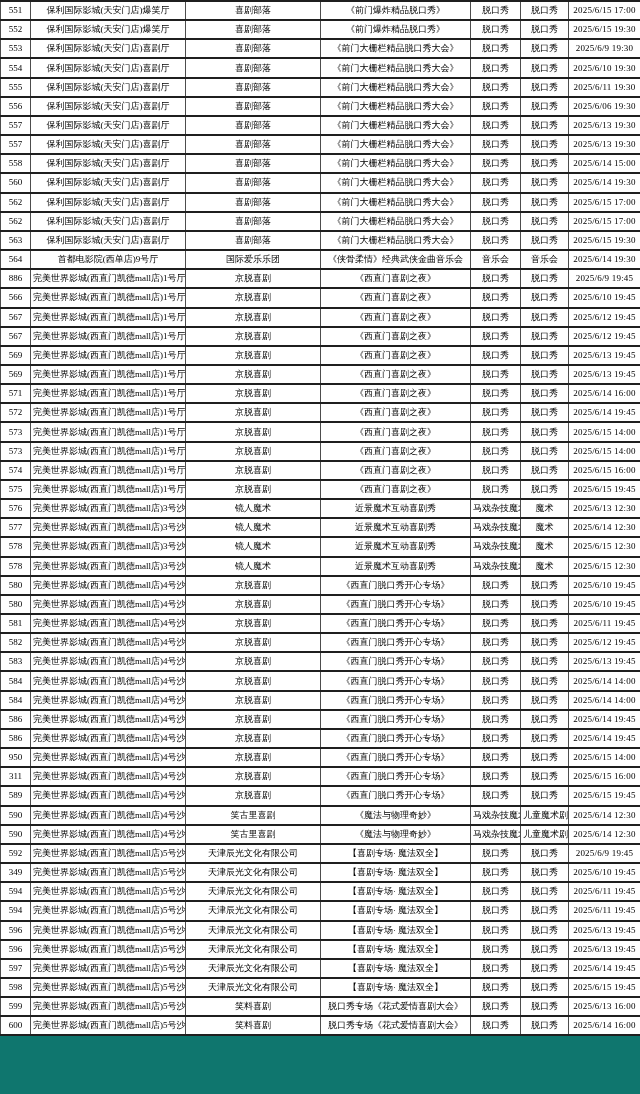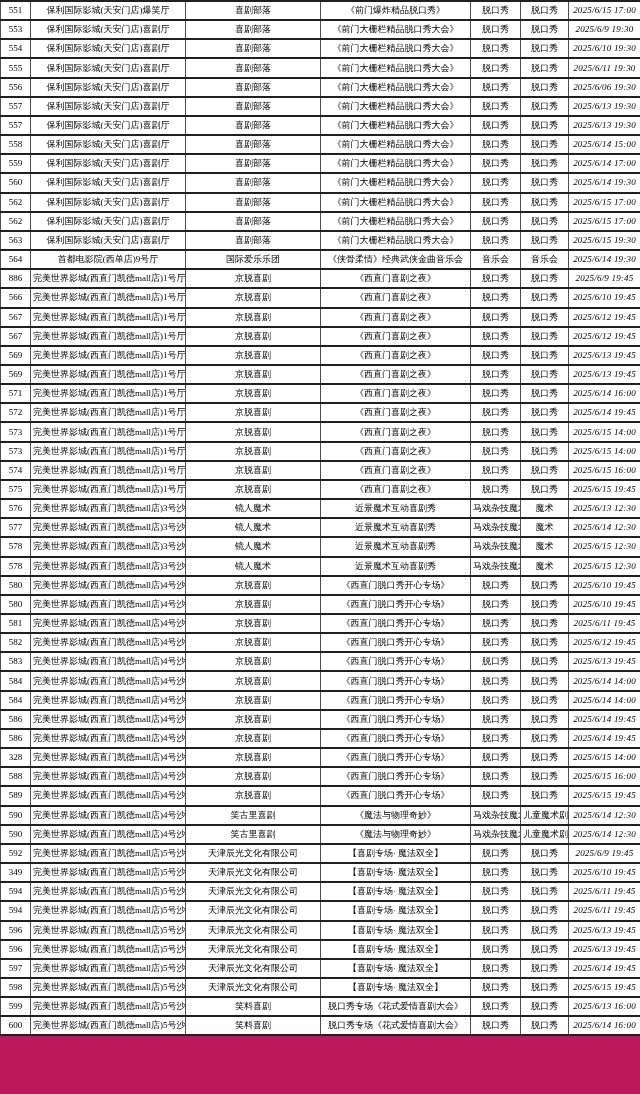--- a/index.html
+++ b/index.html
@@ -8,21 +8,21 @@
     background: #ffffff;
   }
   body {
     width: 640px;
     height: 1094px;
     overflow: hidden;
   }
   .sheet {
     width: 640px;
     height: 1094px;
-    background: #be185d;
+    background: #0f766e;
   }
   table.schedule {
     border-collapse: collapse;
     table-layout: fixed;
     width: 640px;
     background: #ffffff;
   }
   table.schedule td {
     height: 17.16px;
     padding: 0 2px;
@@ -33,21 +33,21 @@
     font-family: "Liberation Serif", "DejaVu Serif", serif;
     font-size: 9px;
     line-height: 1;
     color: #000000;
     text-align: center;
     vertical-align: middle;
     white-space: nowrap;
     overflow: hidden;
   }
   table.schedule td.c-index    { font-size: 9px; }
-  table.schedule td.c-datetime { letter-spacing: 0.2px; font-style: italic; }
+  table.schedule td.c-datetime { letter-spacing: 0.2px; }
   
   col.w-index    { width: 30px; }
   col.w-venue    { width: 155px; }
   col.w-org      { width: 135px; }
   col.w-show     { width: 150px; }
   col.w-cat      { width: 50px; }
   col.w-subcat   { width: 48px; }
   col.w-datetime { width: 72px; }
 </style>
 </head>
@@ -68,20 +68,29 @@
         <tr>
           <td class="c-index">551</td>
           <td class="c-venue">保利国际影城(天安门店)爆笑厅</td>
           <td class="c-organizer">喜剧部落</td>
           <td class="c-show_title">《前门爆炸精品脱口秀》</td>
           <td class="c-category">脱口秀</td>
           <td class="c-subcategory">脱口秀</td>
           <td class="c-datetime">2025/6/15 17:00</td>
         </tr>
         <tr>
+          <td class="c-index">552</td>
+          <td class="c-venue">保利国际影城(天安门店)爆笑厅</td>
+          <td class="c-organizer">喜剧部落</td>
+          <td class="c-show_title">《前门爆炸精品脱口秀》</td>
+          <td class="c-category">脱口秀</td>
+          <td class="c-subcategory">脱口秀</td>
+          <td class="c-datetime">2025/6/15 19:30</td>
+        </tr>
+        <tr>
           <td class="c-index">553</td>
           <td class="c-venue">保利国际影城(天安门店)喜剧厅</td>
           <td class="c-organizer">喜剧部落</td>
           <td class="c-show_title">《前门大栅栏精品脱口秀大会》</td>
           <td class="c-category">脱口秀</td>
           <td class="c-subcategory">脱口秀</td>
           <td class="c-datetime">2025/6/9 19:30</td>
         </tr>
         <tr>
           <td class="c-index">554</td>
@@ -129,29 +138,20 @@
           <td class="c-datetime">2025/6/13 19:30</td>
         </tr>
         <tr>
           <td class="c-index">558</td>
           <td class="c-venue">保利国际影城(天安门店)喜剧厅</td>
           <td class="c-organizer">喜剧部落</td>
           <td class="c-show_title">《前门大栅栏精品脱口秀大会》</td>
           <td class="c-category">脱口秀</td>
           <td class="c-subcategory">脱口秀</td>
           <td class="c-datetime">2025/6/14 15:00</td>
-        </tr>
-        <tr>
-          <td class="c-index">559</td>
-          <td class="c-venue">保利国际影城(天安门店)喜剧厅</td>
-          <td class="c-organizer">喜剧部落</td>
-          <td class="c-show_title">《前门大栅栏精品脱口秀大会》</td>
-          <td class="c-category">脱口秀</td>
-          <td class="c-subcategory">脱口秀</td>
-          <td class="c-datetime">2025/6/14 17:00</td>
         </tr>
         <tr>
           <td class="c-index">560</td>
           <td class="c-venue">保利国际影城(天安门店)喜剧厅</td>
           <td class="c-organizer">喜剧部落</td>
           <td class="c-show_title">《前门大栅栏精品脱口秀大会》</td>
           <td class="c-category">脱口秀</td>
           <td class="c-subcategory">脱口秀</td>
           <td class="c-datetime">2025/6/14 19:30</td>
         </tr>
@@ -410,30 +410,30 @@
         <tr>
           <td class="c-index">586</td>
           <td class="c-venue">完美世界影城(西直门凯德mall店)4号沙发厅</td>
           <td class="c-organizer">京脱喜剧</td>
           <td class="c-show_title">《西直门脱口秀开心专场》</td>
           <td class="c-category">脱口秀</td>
           <td class="c-subcategory">脱口秀</td>
           <td class="c-datetime">2025/6/14 19:45</td>
         </tr>
         <tr>
-          <td class="c-index">328</td>
+          <td class="c-index">950</td>
           <td class="c-venue">完美世界影城(西直门凯德mall店)4号沙发厅</td>
           <td class="c-organizer">京脱喜剧</td>
           <td class="c-show_title">《西直门脱口秀开心专场》</td>
           <td class="c-category">脱口秀</td>
           <td class="c-subcategory">脱口秀</td>
           <td class="c-datetime">2025/6/15 14:00</td>
         </tr>
         <tr>
-          <td class="c-index">588</td>
+          <td class="c-index">311</td>
           <td class="c-venue">完美世界影城(西直门凯德mall店)4号沙发厅</td>
           <td class="c-organizer">京脱喜剧</td>
           <td class="c-show_title">《西直门脱口秀开心专场》</td>
           <td class="c-category">脱口秀</td>
           <td class="c-subcategory">脱口秀</td>
           <td class="c-datetime">2025/6/15 16:00</td>
         </tr>
         <tr>
           <td class="c-index">589</td>
           <td class="c-venue">完美世界影城(西直门凯德mall店)4号沙发厅</td>

